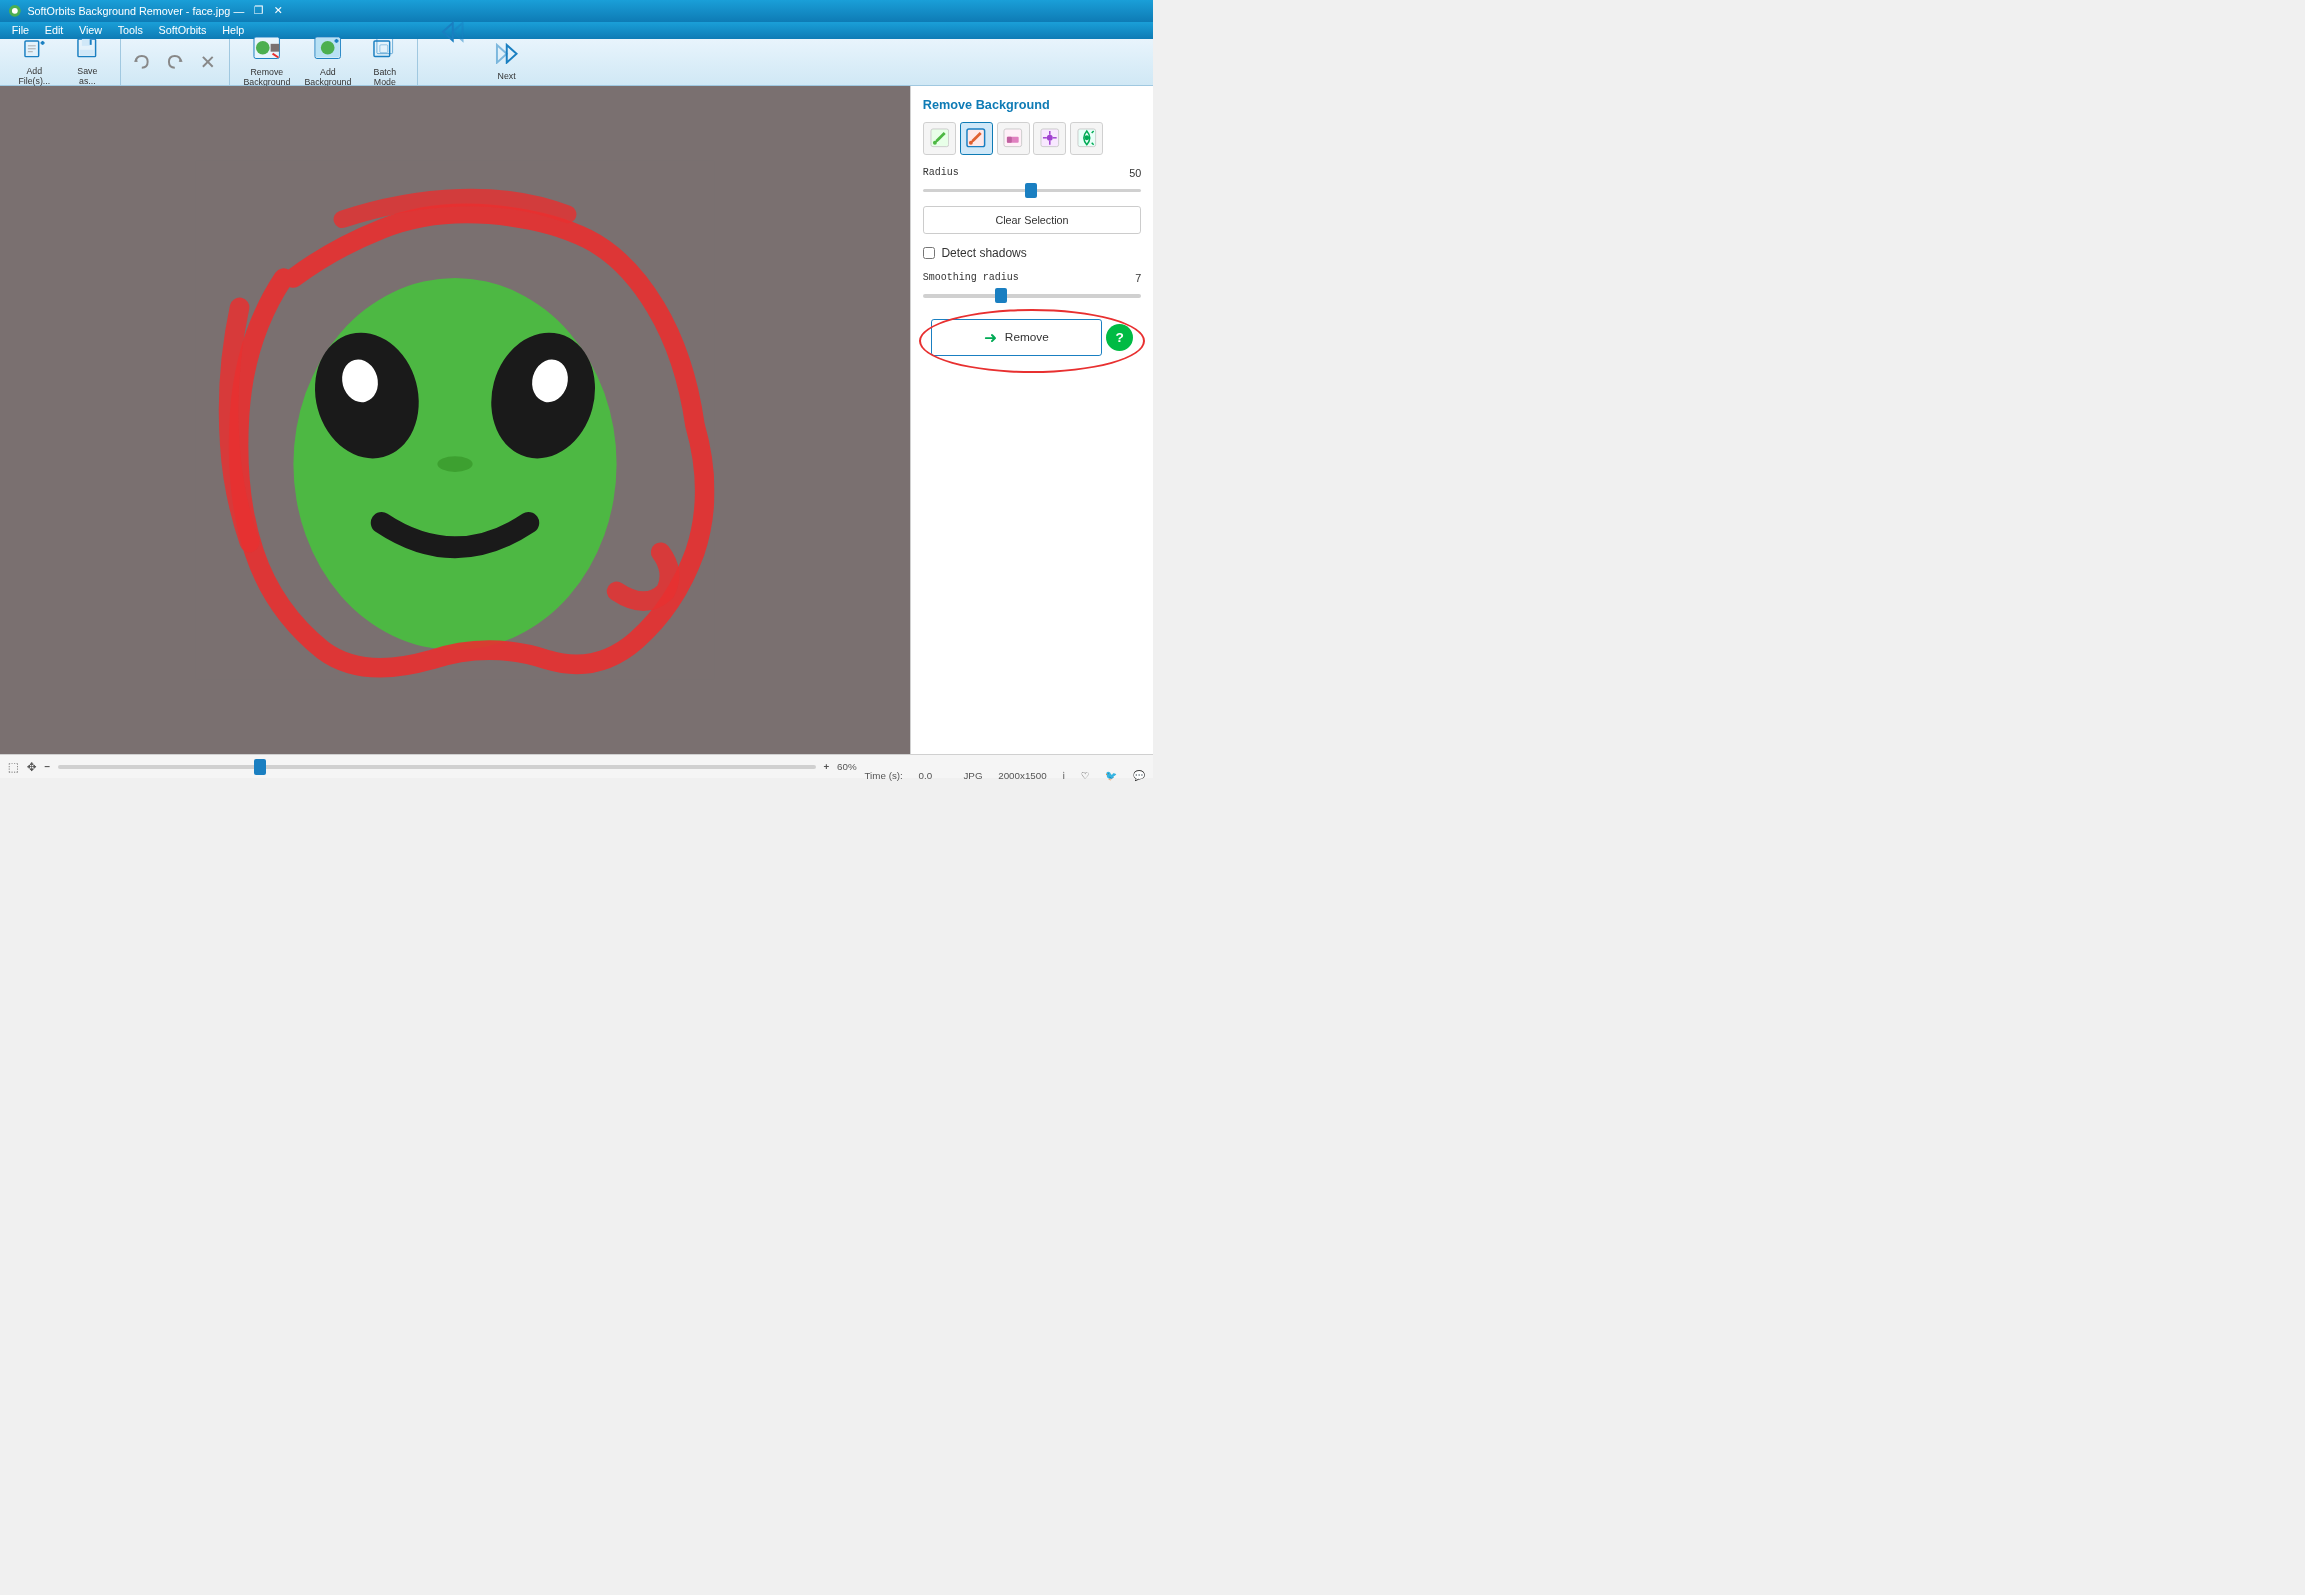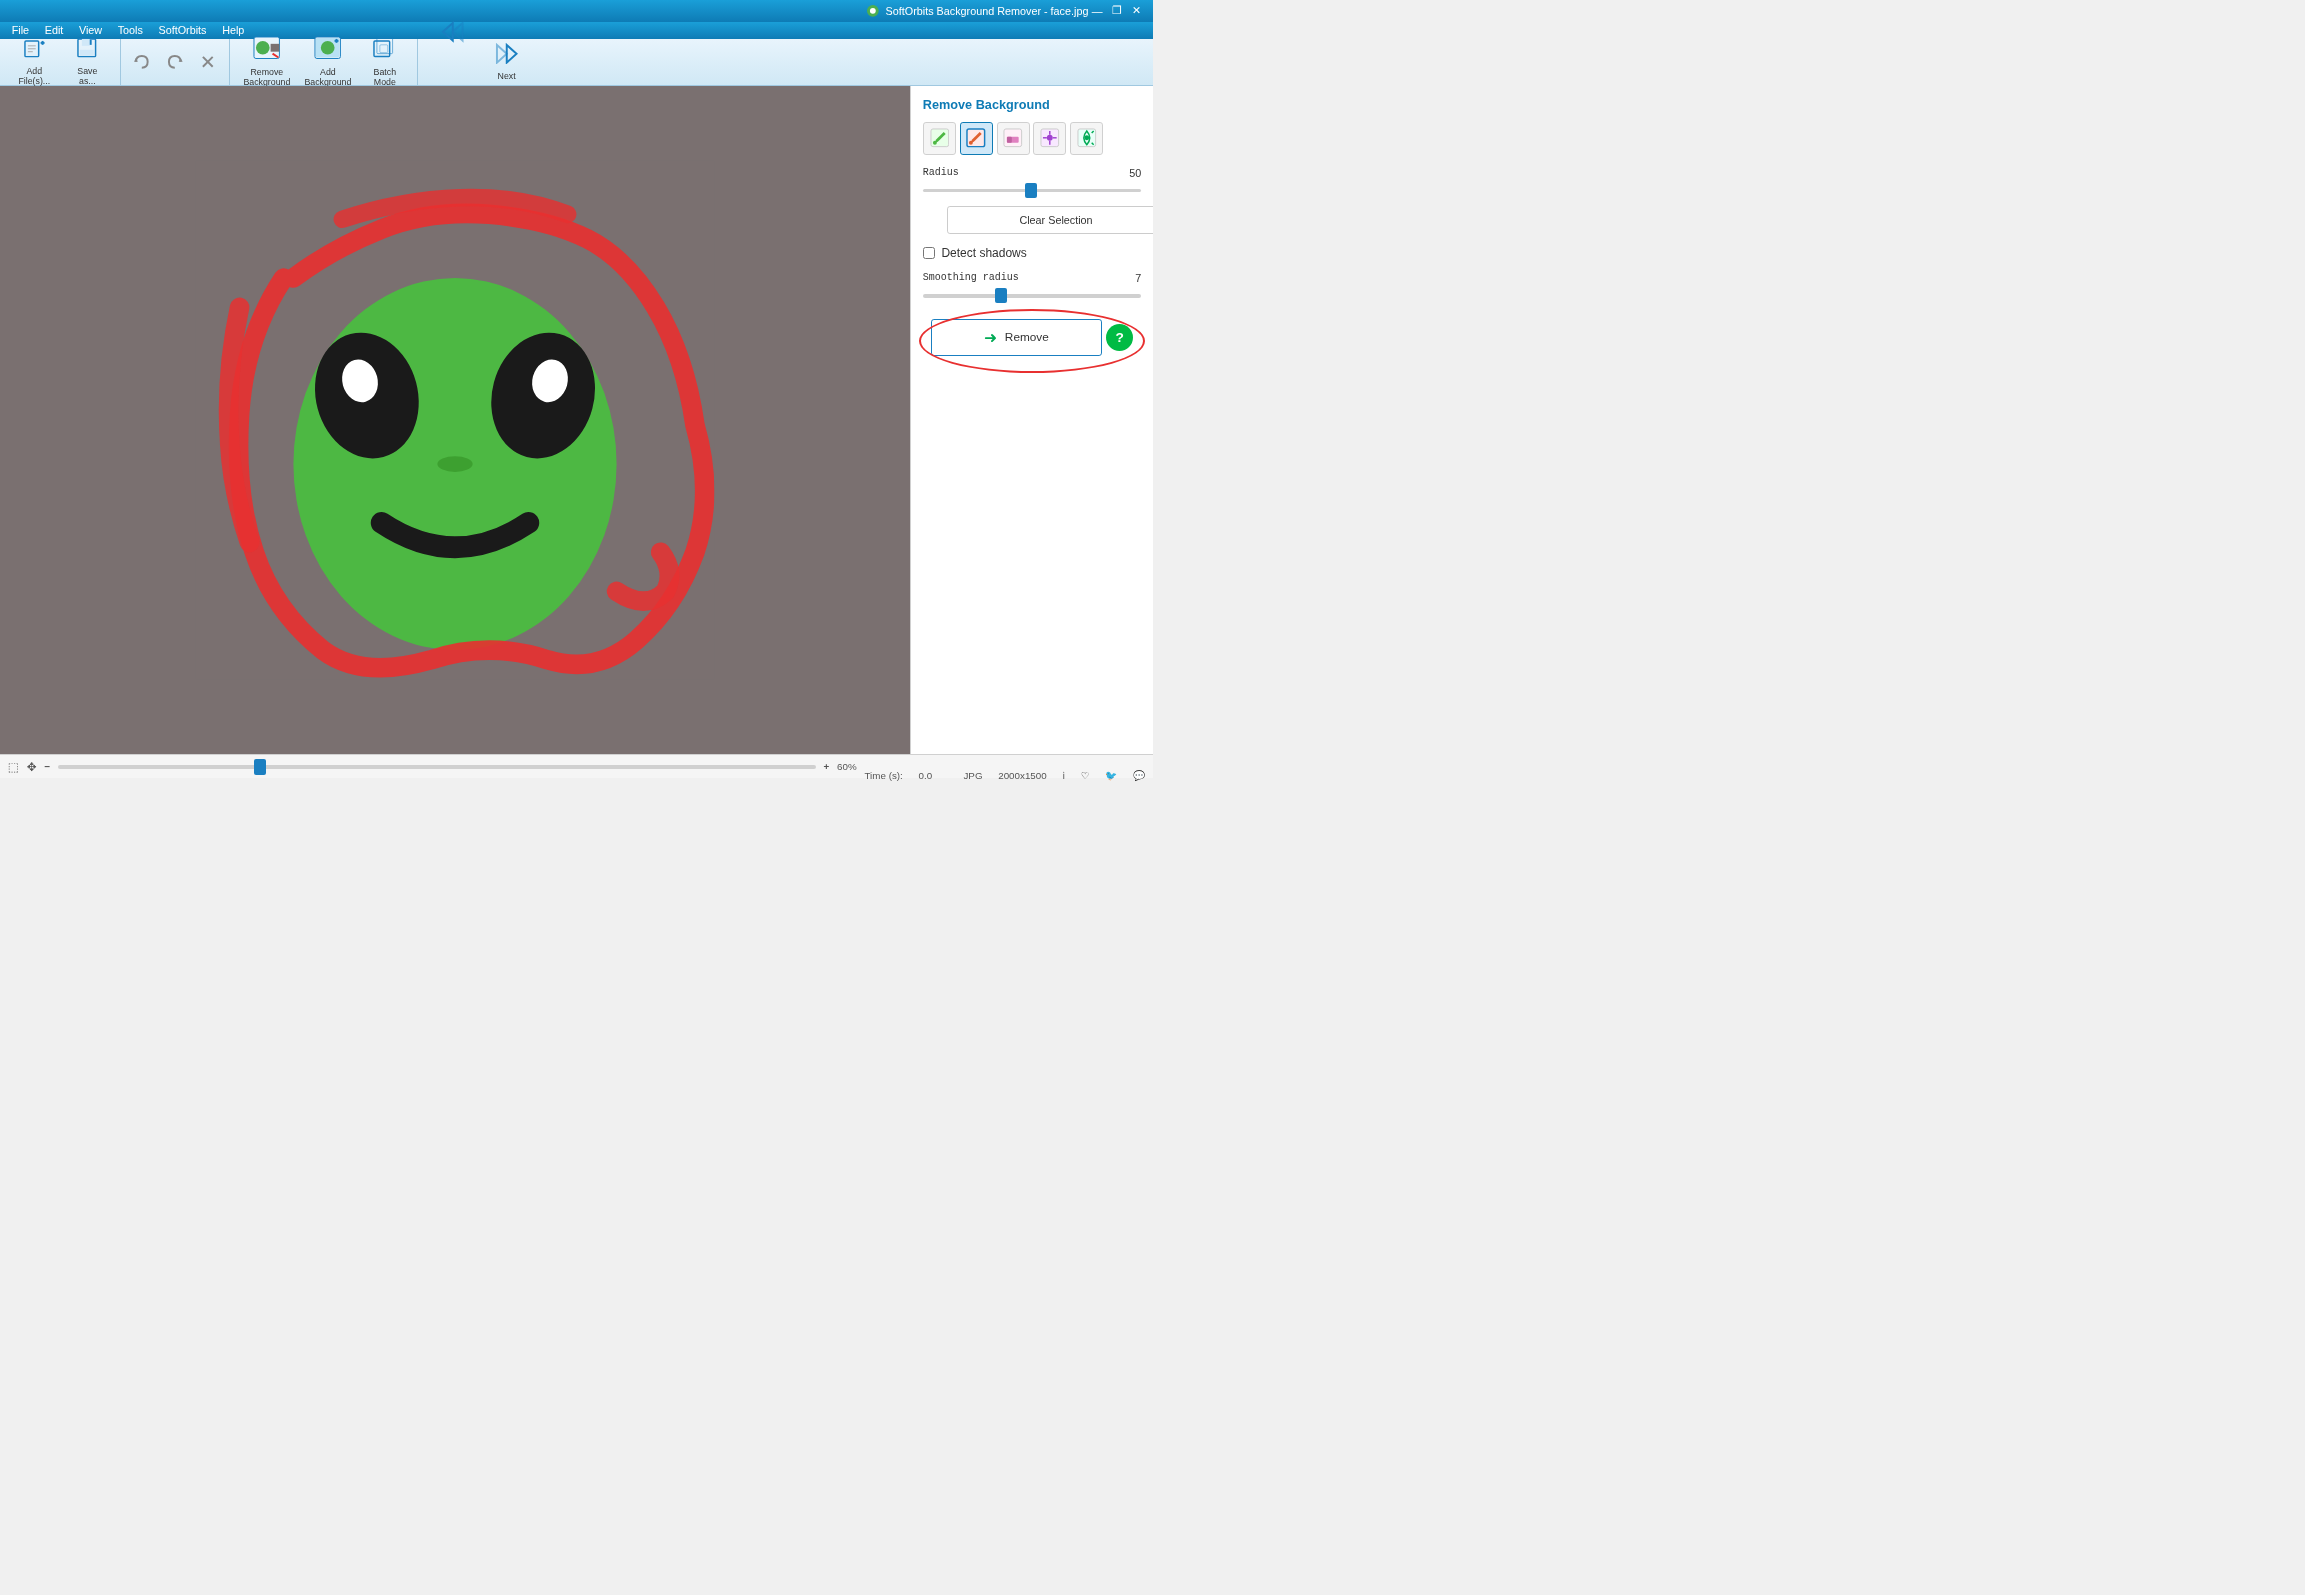--- a/index.html
+++ b/index.html
@@ -4,21 +4,21 @@
   <style>
     * { margin: 0; padding: 0; box-sizing: border-box; }
     body { font-family: 'Segoe UI', Arial, sans-serif; background: #f0f0f0; width: 1153px; height: 798px; overflow: hidden; font-size: 10.8px; }
 
     
     .title-bar {
       background: linear-gradient(180deg, #1a9fd8 0%, #0e7bb5 100%);
       height: 21.6px;
       display: flex;
       align-items: center;
-      justify-content: flex-end;
+      justify-content: flex-start;
       padding: 0 7.8px;
       color: white;
       font-size: 10.8px;
     }
     .title-bar-left { display: flex; align-items: center; gap: 5.9px; }
     .title-bar-icon { width: 13.7px; height: 13.7px; }
     .title-bar-controls { display: flex; gap: 2px; }
     .title-bar-btn {
       width: 17.6px; height: 15.7px; background: transparent; border: none;
       color: white; cursor: pointer; font-size: 10.8px; display: flex;
@@ -155,21 +155,20 @@
       width: 100%;
       padding: 6.9px;
       background: white;
       border: 1px solid #ccc;
       border-radius: 2.9px;
       cursor: pointer;
       font-size: 10.8px;
       color: #333;
       margin-bottom: 11.8px;
       text-align: center;
-      margin-left: 24px;
     }
 
     .checkbox-row {
       display: flex;
       align-items: center;
       gap: 5.9px;
       margin-bottom: 11.8px;
     }
     .checkbox-row input[type="checkbox"] { width: 12.7px; height: 12.7px; }
     .checkbox-label { font-size: 12px; color: #333; }

